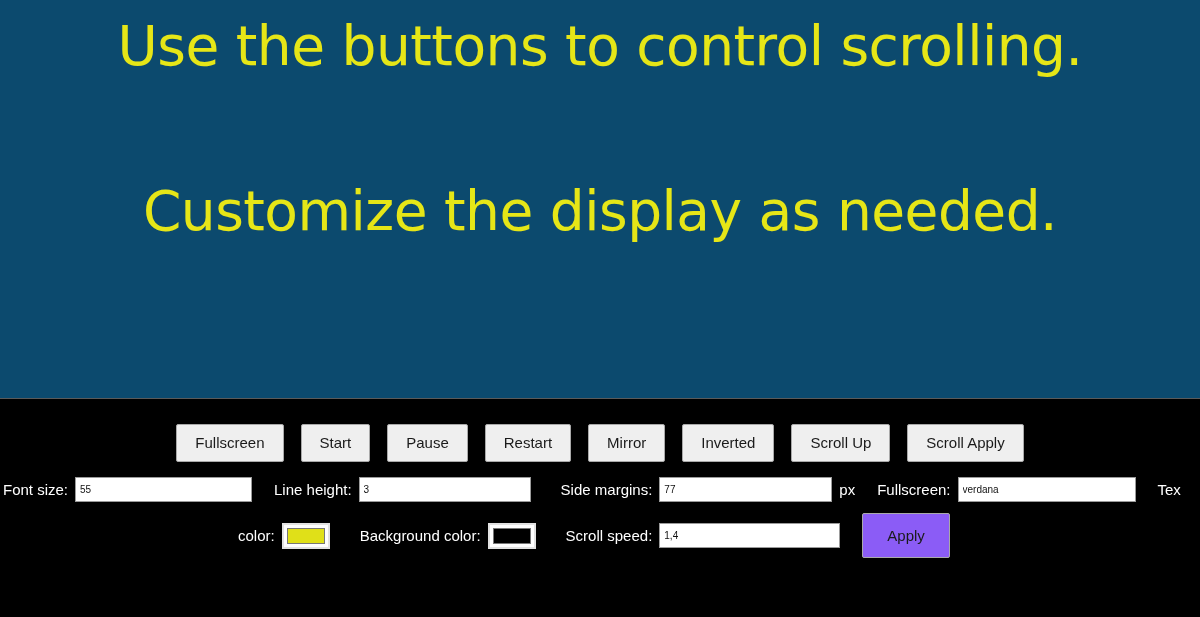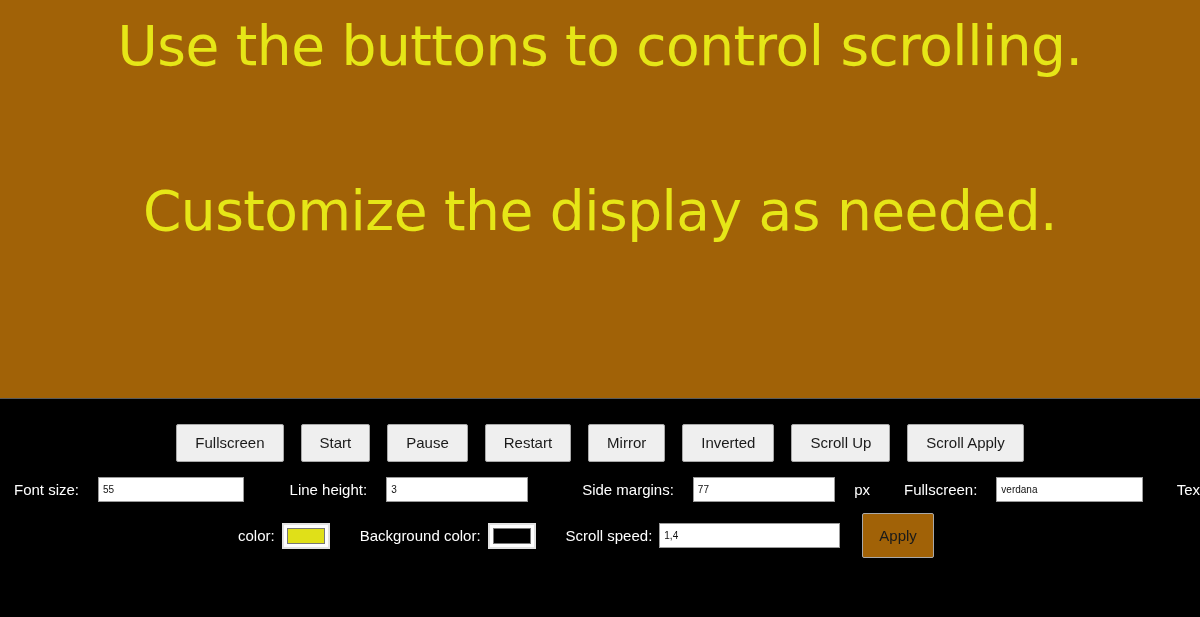--- a/index.html
+++ b/index.html
@@ -92,22 +92,22 @@
   .form-row {
     display: flex;
     align-items: center;
     flex-wrap: nowrap;
     color: #ffffff;
     font-family: "Liberation Sans", sans-serif;
     font-size: 15px;
   }
   .form-row.row1 {
     margin-top: 15px;
-    padding-left: 14px;
-    gap: 12px;
+    padding-left: 3px;
+    gap: 0;
   }
   .form-row.row2 {
     margin-top: 11px;
     justify-content: flex-start;
     padding-left: 238px;
   }
 
   .field-label {
     color: #ffffff;
     white-space: nowrap;
@@ -152,43 +152,43 @@
   }
   .color-swatch .fill {
     display: block;
     width: 100%;
     height: 100%;
     border: 1px solid #777;
     box-sizing: border-box;
   }
 
   .apply-btn {
-    background: #a16207;
+    background: #8b5cf6;
     border: 1px solid #a9a9a9;
     border-radius: 2px;
     color: #1a1a1a;
     font-family: "Liberation Sans", sans-serif;
     font-size: 15px;
-    padding: 13px 16px;
+    padding: 13px 24px;
     margin-left: 22px;
     cursor: pointer;
   }
 
   .trailing-label {
     color: #ffffff;
     white-space: nowrap;
     margin-left: 22px;
   }
 </style>
 </head>
 <body>
 
 <div id="app">
 
-  <div class="prompter" style="background: #a16207;">
+  <div class="prompter" style="background: #0c4a6e;">
     <div class="prompter-inner">
       <div class="prompter-line first" style="color: rgb(230, 230, 23);">Use the buttons to control scrolling.</div>
       <div class="prompter-line" style="color: rgb(230, 230, 23);">Customize the display as needed.</div>
     </div>
   </div>
 
   <div class="divider"></div>
 
   <div class="controls">
 

